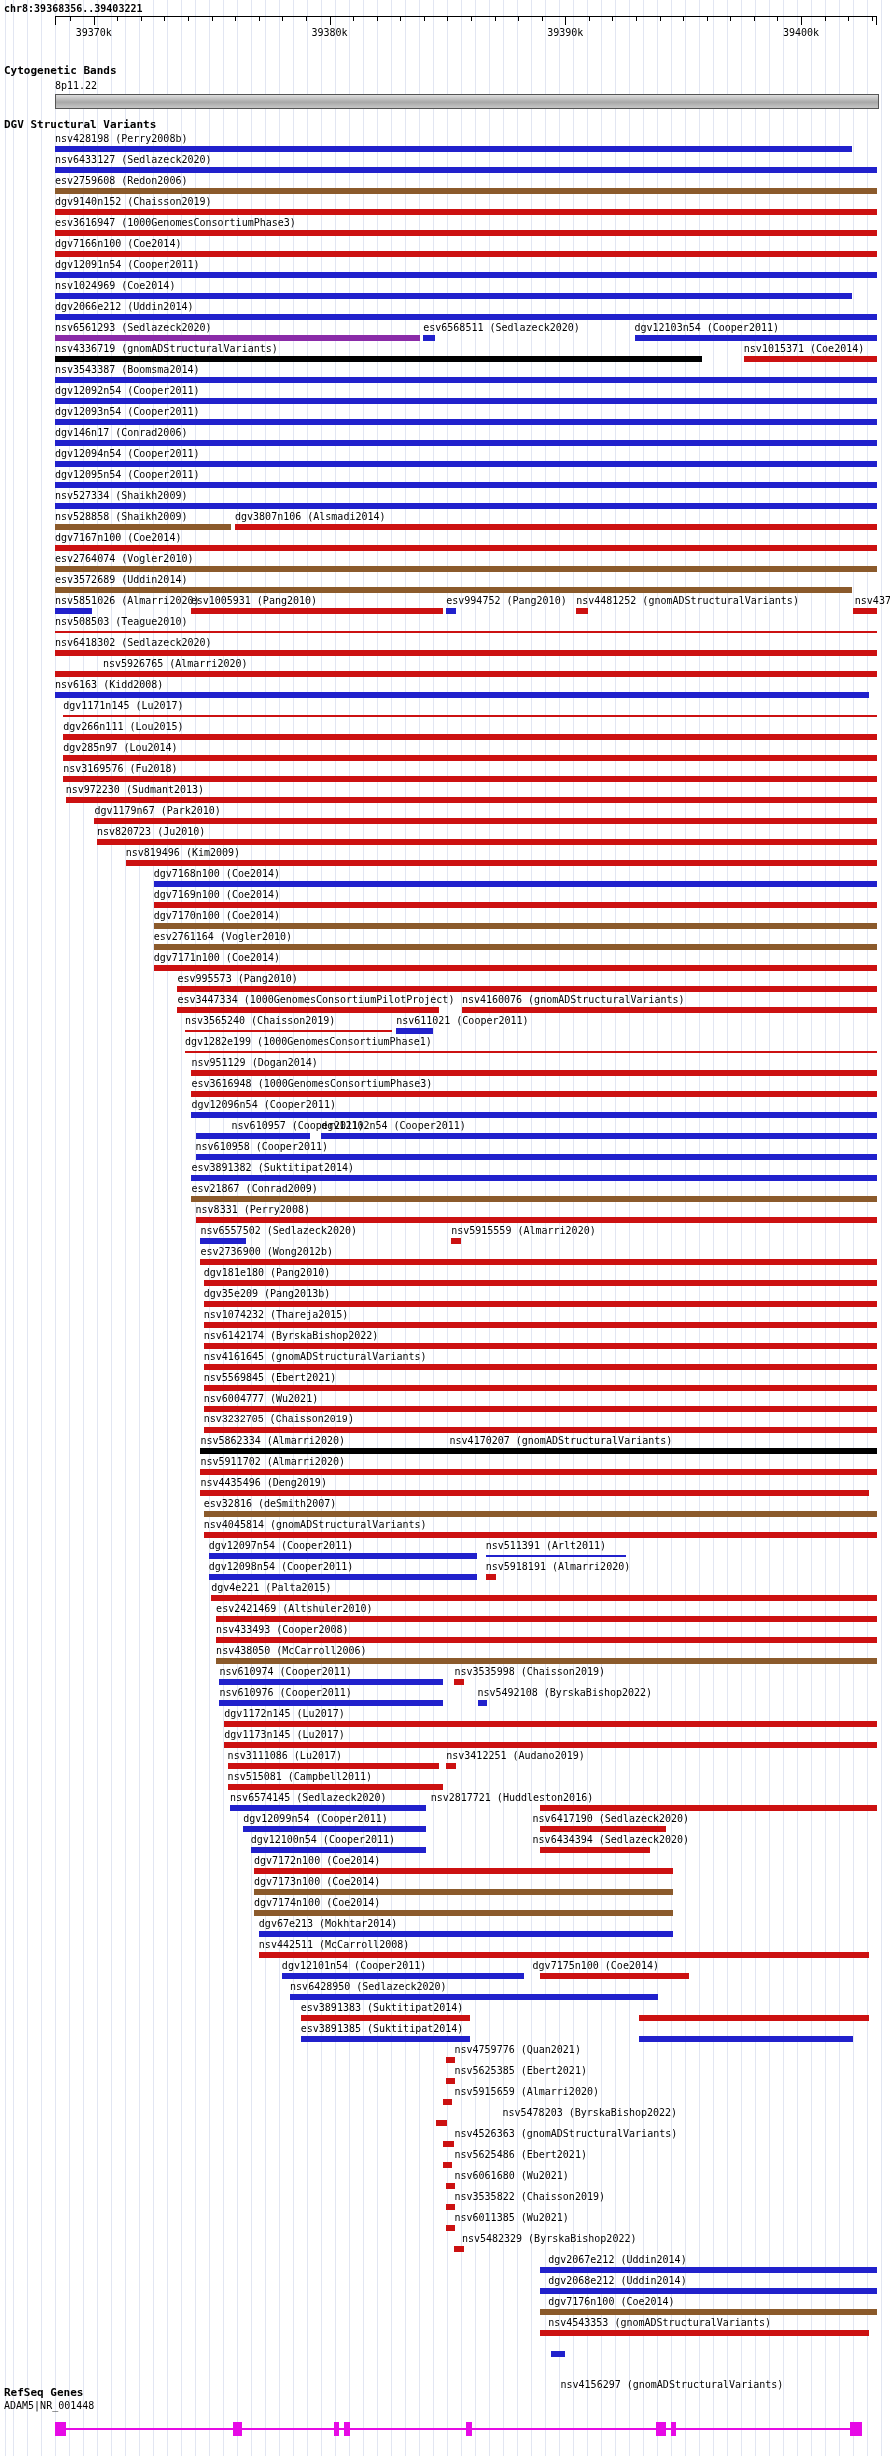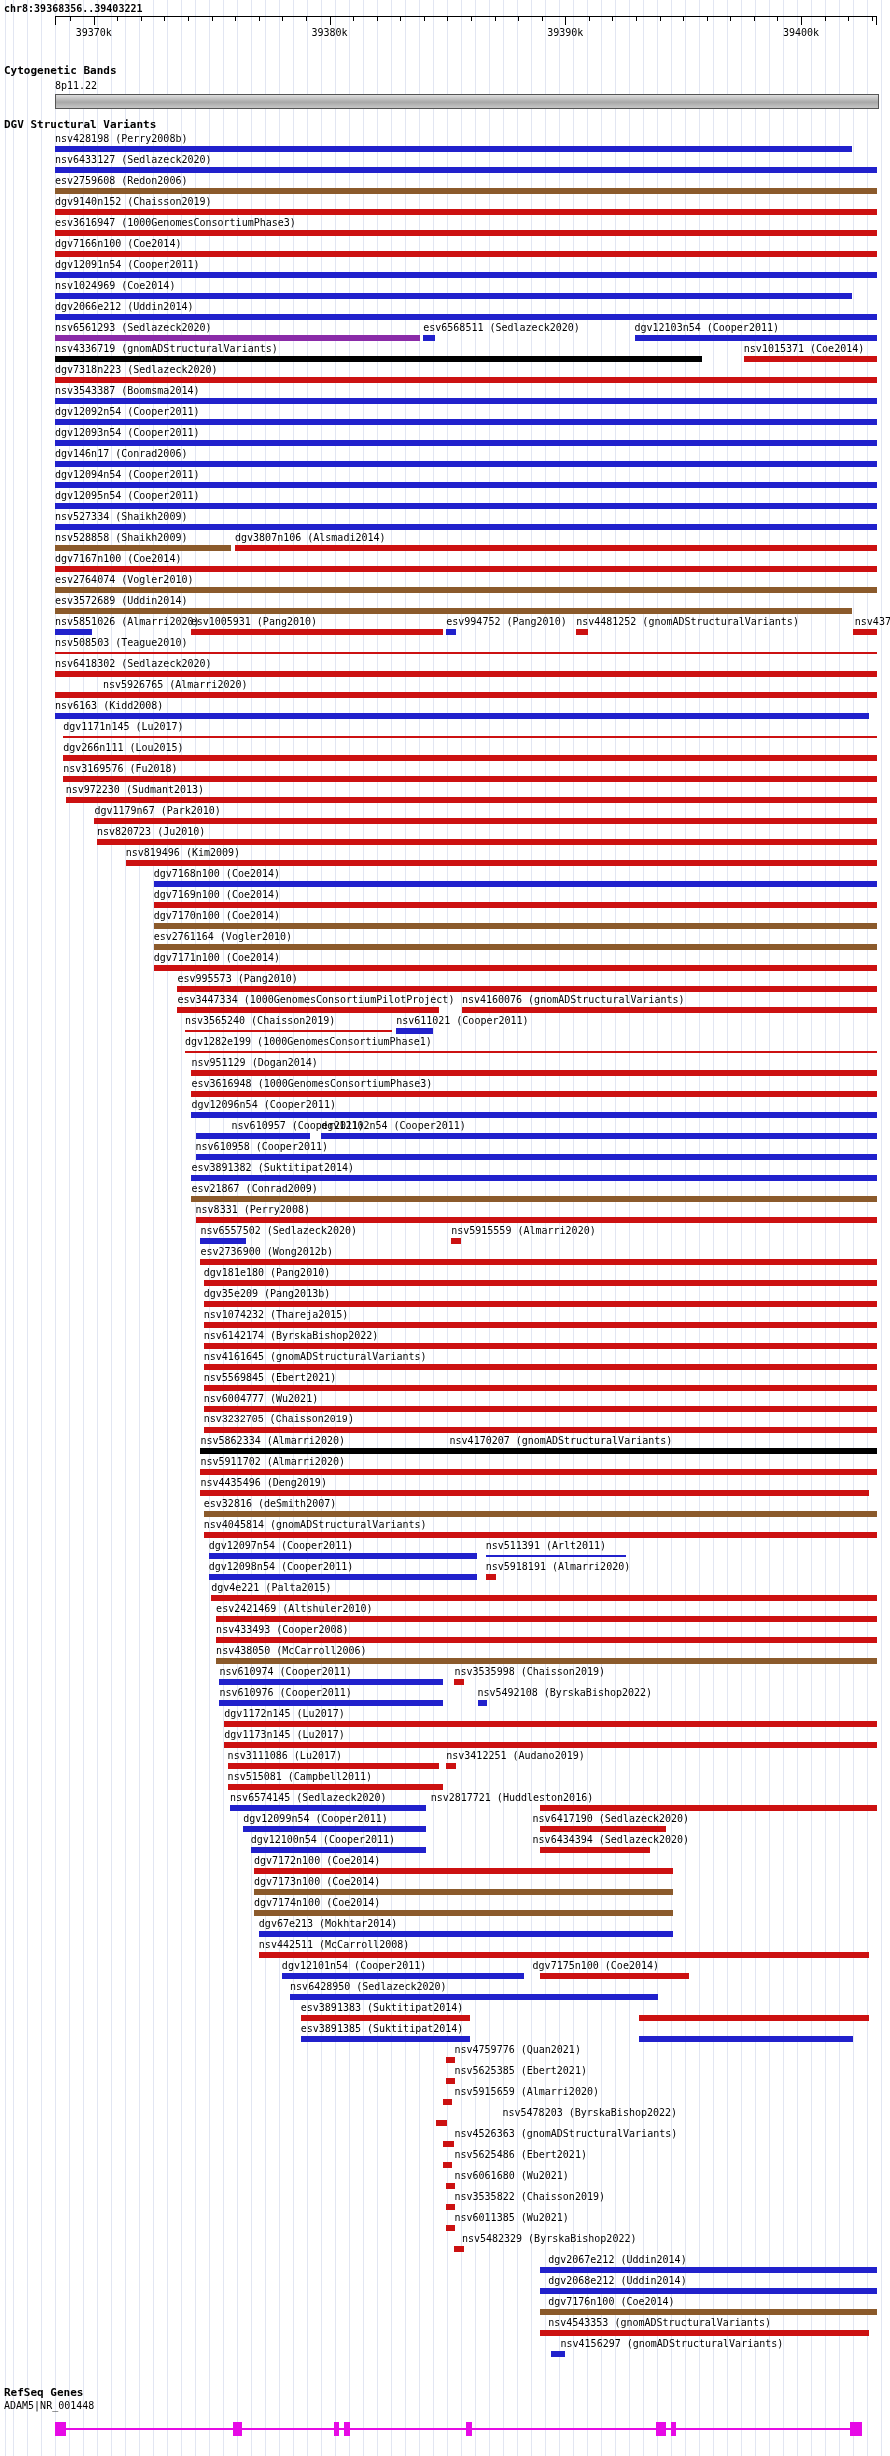--- a/index.html
+++ b/index.html
@@ -135,24 +135,20 @@
       <div class="vlabel" style="left: 70.5%;">dgv12103n54 (Cooper2011)</div>
       <div class="vbar" style="left: 70.5%; width: 29.5%; background: rgb(33, 33, 204);"></div>
     </div>
     <div class="vrow">
       <div class="vlabel" style="left: 0%;">nsv4336719 (gnomADStructuralVariants)</div>
       <div class="vbar" style="left: 0%; width: 78.7%; background: rgb(0, 0, 0);"></div>
       <div class="vlabel" style="left: 83.8%;">nsv1015371 (Coe2014)</div>
       <div class="vbar" style="left: 83.8%; width: 16.2%; background: rgb(204, 17, 17);"></div>
     </div>
     <div class="vrow">
-      <div class="vlabel" style="left: 0%;">dgv7318n223 (Sedlazeck2020)</div>
-      <div class="vbar" style="left: 0%; width: 100%; background: rgb(204, 17, 17);"></div>
-    </div>
-    <div class="vrow">
       <div class="vlabel" style="left: 0%;">nsv3543387 (Boomsma2014)</div>
       <div class="vbar" style="left: 0%; width: 100%; background: rgb(33, 33, 204);"></div>
     </div>
     <div class="vrow">
       <div class="vlabel" style="left: 0%;">dgv12092n54 (Cooper2011)</div>
       <div class="vbar" style="left: 0%; width: 100%; background: rgb(33, 33, 204);"></div>
     </div>
     <div class="vrow">
       <div class="vlabel" style="left: 0%;">dgv12093n54 (Cooper2011)</div>
       <div class="vbar" style="left: 0%; width: 100%; background: rgb(33, 33, 204);"></div>
@@ -221,20 +217,24 @@
     </div>
     <div class="vrow">
       <div class="vlabel" style="left: 1%;">dgv1171n145 (Lu2017)</div>
       <div class="vbar vline" style="left: 1%; width: 99%; background: rgb(204, 17, 17);"></div>
     </div>
     <div class="vrow">
       <div class="vlabel" style="left: 1%;">dgv266n111 (Lou2015)</div>
       <div class="vbar" style="left: 1%; width: 99%; background: rgb(204, 17, 17);"></div>
     </div>
     <div class="vrow">
+      <div class="vlabel" style="left: 1%;">dgv285n97 (Lou2014)</div>
+      <div class="vbar" style="left: 1%; width: 99%; background: rgb(204, 17, 17);"></div>
+    </div>
+    <div class="vrow">
       <div class="vlabel" style="left: 1%;">nsv3169576 (Fu2018)</div>
       <div class="vbar" style="left: 1%; width: 99%; background: rgb(204, 17, 17);"></div>
     </div>
     <div class="vrow">
       <div class="vlabel" style="left: 1.3%;">nsv972230 (Sudmant2013)</div>
       <div class="vbar" style="left: 1.3%; width: 98.7%; background: rgb(204, 17, 17);"></div>
     </div>
     <div class="vrow">
       <div class="vlabel" style="left: 4.8%;">dgv1179n67 (Park2010)</div>
       <div class="vbar" style="left: 4.8%; width: 95.2%; background: rgb(204, 17, 17);"></div>
@@ -550,21 +550,21 @@
     </div>
     <div class="vrow">
       <div class="vlabel" style="left: 60%;">dgv7176n100 (Coe2014)</div>
       <div class="vbar" style="left: 59%; width: 41%; background: rgb(139, 90, 43);"></div>
     </div>
     <div class="vrow">
       <div class="vlabel" style="left: 60%;">nsv4543353 (gnomADStructuralVariants)</div>
       <div class="vbar" style="left: 59%; width: 40%; background: rgb(204, 17, 17);"></div>
     </div>
     <div class="vrow">
-      <div class="vlabel" style="left: 61.5%;">nsv4156297 (gnomADStructuralVariants)</div>
+      <div class="vlabel" style="left: 61.5%; margin-top: 41px;">nsv4156297 (gnomADStructuralVariants)</div>
       <div class="vbar" style="left: 60.4%; width: 1.6%; background: rgb(33, 33, 204);"></div>
     </div>
   </div>
 
 <div class="sec-title" style="top:2386px">RefSeq Genes</div>
 <div id="gene-label">ADAM5|NR_001448</div>
 <div id="gene">
     <div class="gene-line" style="left: 0%; width: 98.2%; background: rgb(230, 10, 230);"></div>
     <div class="gene-exon" style="left: 0%; width: 1.3%; background: rgb(230, 10, 230);"></div>
     <div class="gene-exon" style="left: 21.6%; width: 1.2%; background: rgb(230, 10, 230);"></div>

